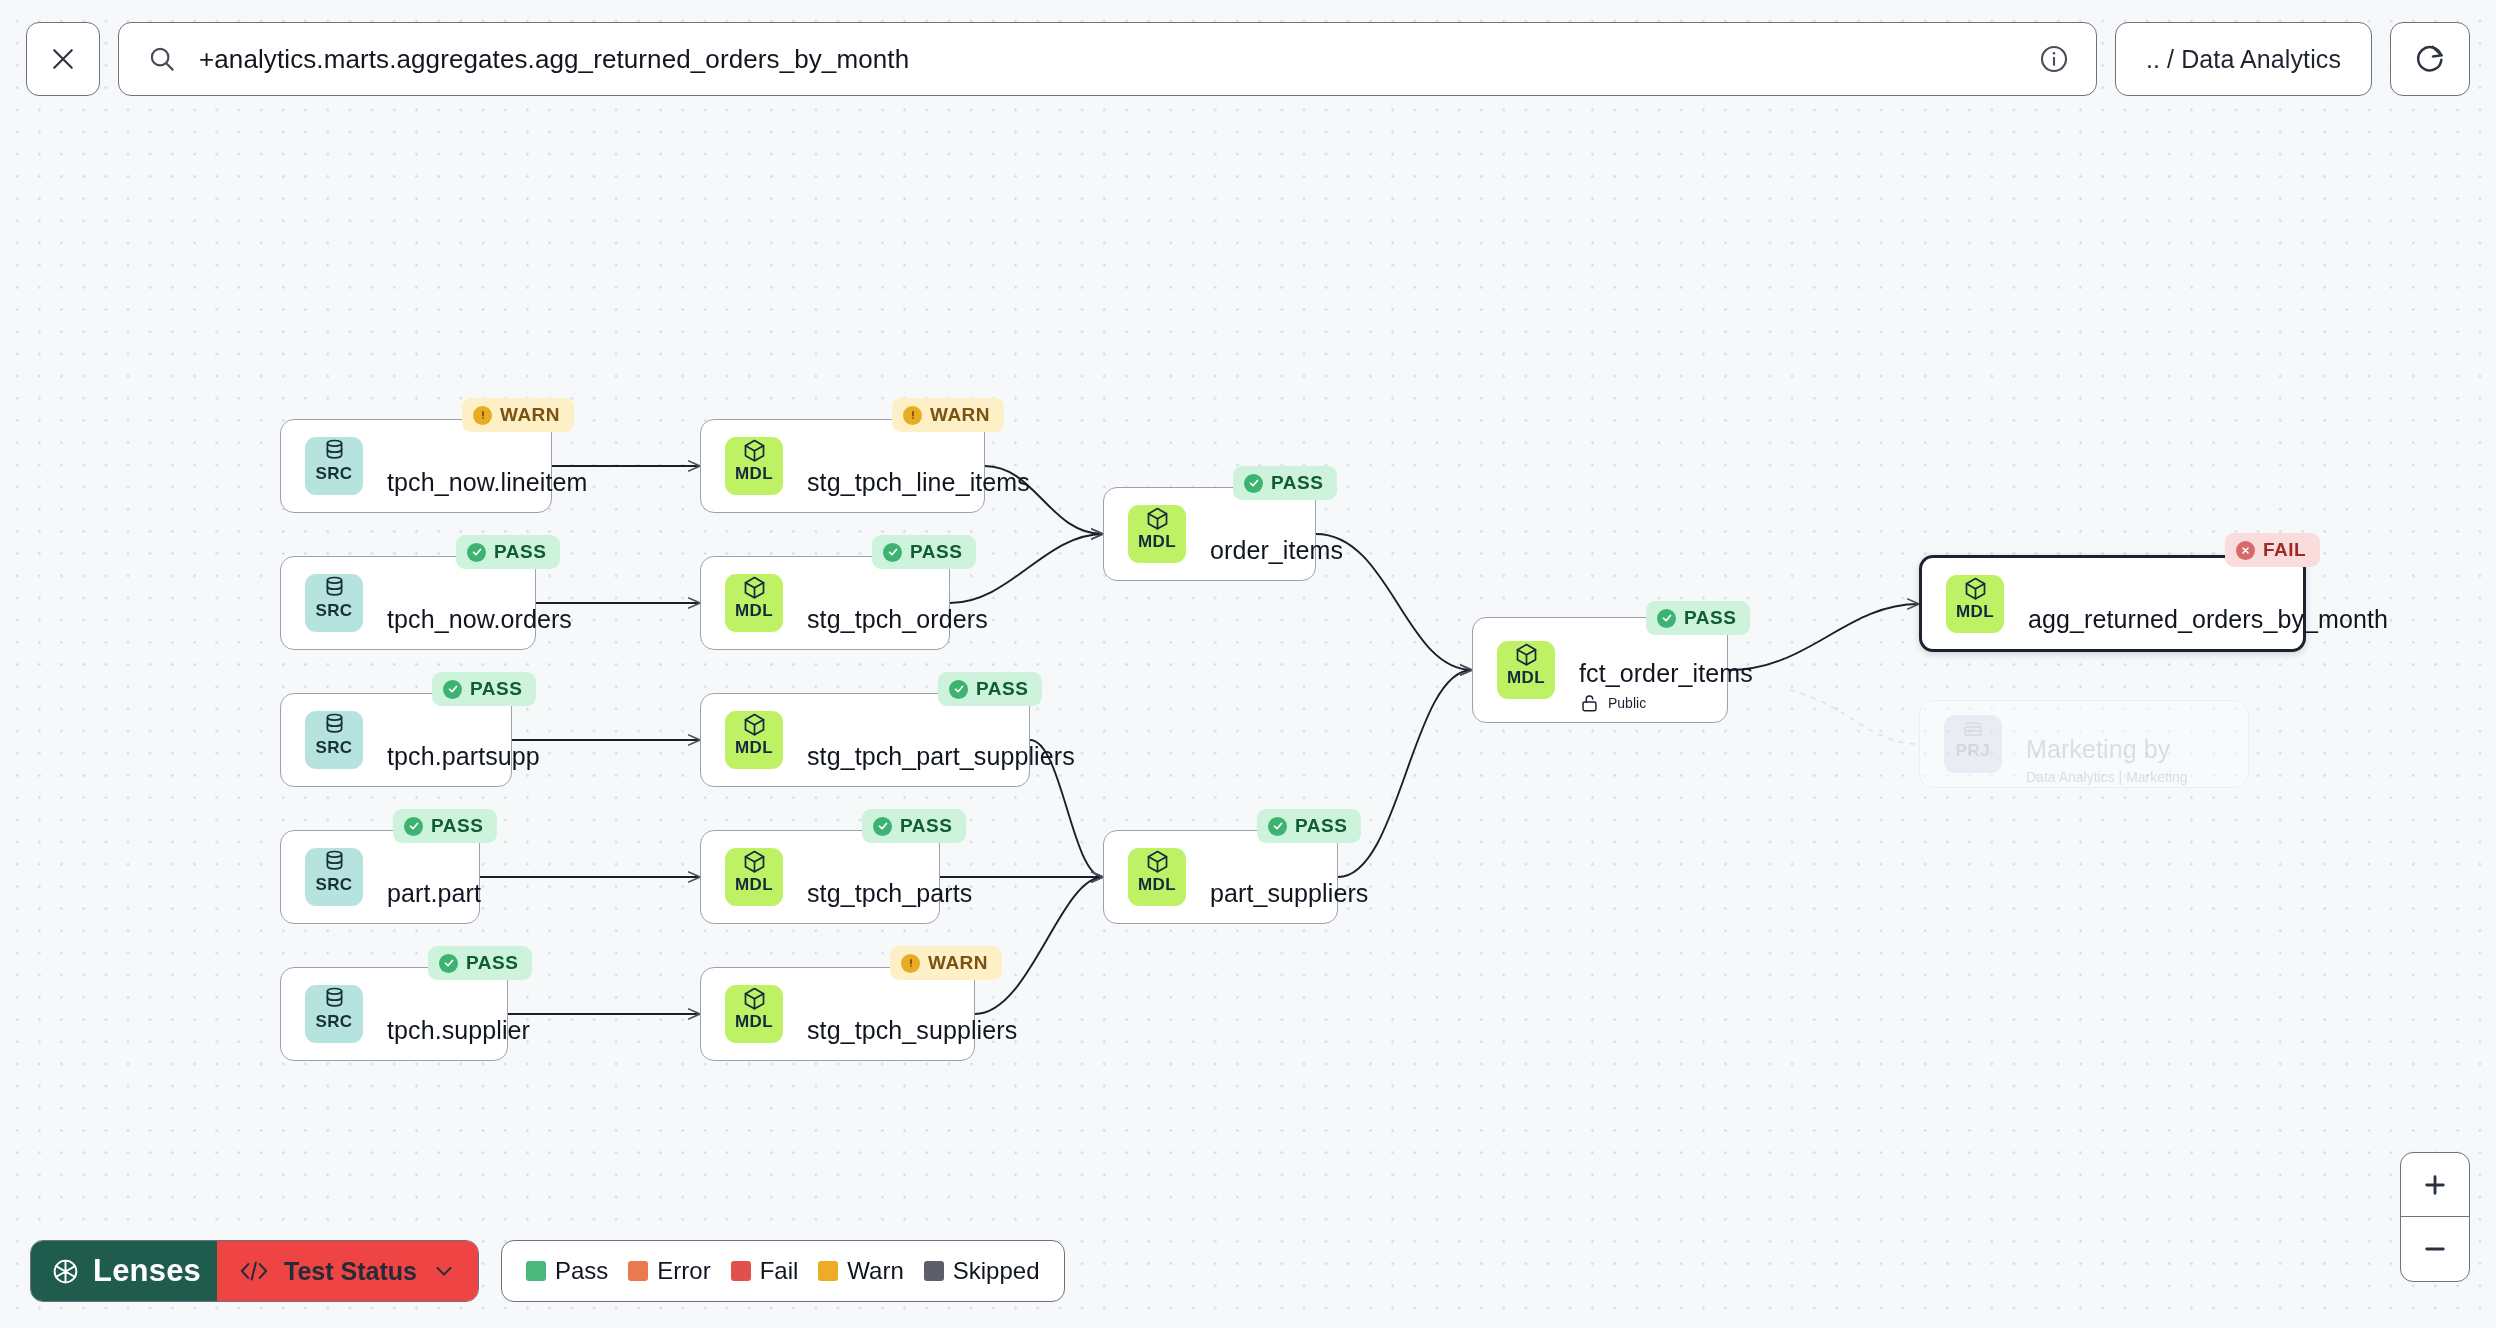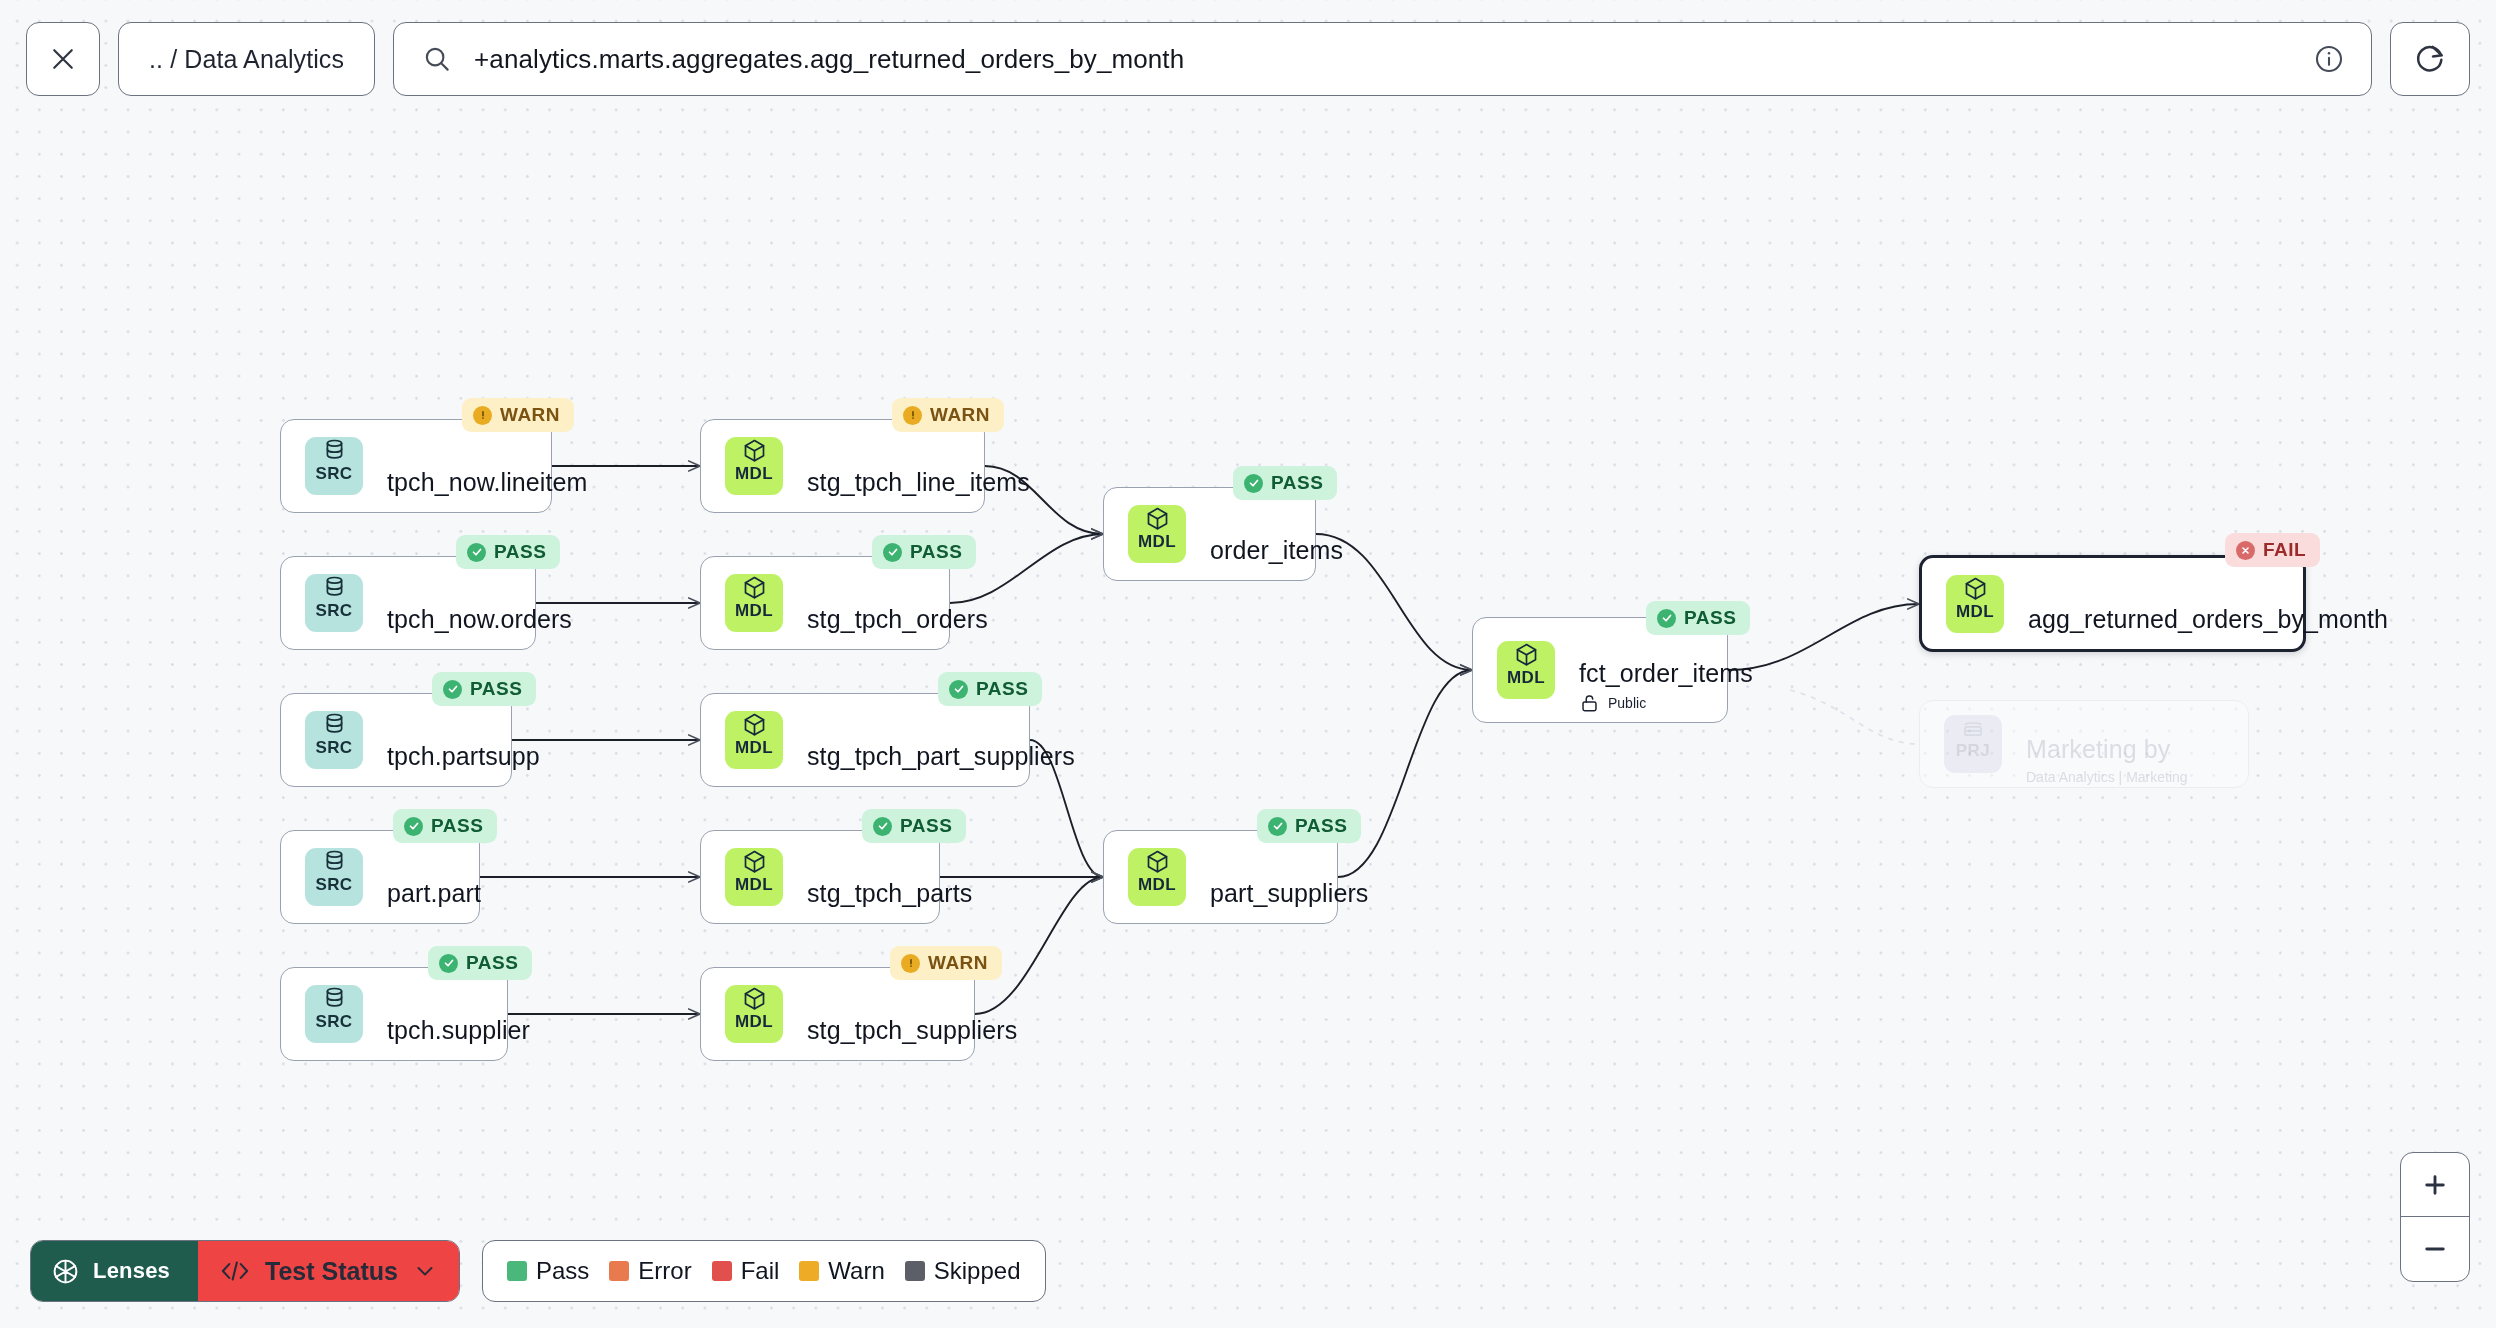--- a/index.html
+++ b/index.html
@@ -143,22 +143,22 @@
     border-radius: 13px;
     height: 62px;
     border: 1.6px solid #6b7280;
     overflow: hidden;
     background: #fff;
   }
   #lenses-btn {
     background: #1f5c4d; color: #fff;
     height: 100%;
     display: flex; align-items: center; gap: 13px;
-    padding: 0 28px 0 20px;
-    font-size: 22px; font-weight: 700; letter-spacing: .2px;
+    padding: 0 16px 0 20px;
+    font-size: 31px; font-weight: 700; letter-spacing: .2px;
   }
   #test-status-btn {
     height: 100%;
     display: flex; align-items: center; gap: 15px;
     padding: 0 22px 0 22px;
     font-size: 25px; font-weight: 600; color: #252b38;
     background: #ef4444;
   }
   #legend {
     display: flex; align-items: center; gap: 20px;
@@ -191,41 +191,41 @@
 <body>
 
 <div id="canvas"></div>
 
 <div id="topbar">
 
   <div class="tb-btn" id="close-btn">
     <svg class="ic" width="30" height="30" viewBox="0 0 24 24" fill="none" stroke="#2e3440" stroke-width="1.7" stroke-linecap="round">
       <path d="M5 5 L19 19 M19 5 L5 19"></path>
     </svg>
-  </div>
-
-  <div class="tb-btn" id="breadcrumb-btn">
-    <span>.. / Data Analytics</span>
   </div>
 
   <div class="tb-btn" id="searchbar">
     <svg class="ic" width="30" height="30" viewBox="0 0 24 24" fill="none" stroke="#454b57" stroke-width="1.7" stroke-linecap="round">
       <circle cx="10.5" cy="10.5" r="6.6"></circle>
         <path d="M15.4 15.4 L20.5 20.5"></path>
     </svg>
     <div id="search-input-text" placeholder="Search lineage">+analytics.marts.aggregates.agg_returned_orders_by_month</div>
     <div id="info-btn-wrap">
       <svg class="ic" width="32" height="32" viewBox="0 0 24 24" fill="none" stroke="#454b57" stroke-width="1.55" stroke-linecap="round">
         <circle cx="12" cy="12" r="9"></circle>
         <path d="M12 11 L12 16.4"></path>
         <circle cx="12" cy="7.7" r=".95" fill="#454b57" stroke="none"></circle>
       </svg>
     </div>
   </div>
 
+  <div class="tb-btn" id="breadcrumb-btn">
+    <span>.. / Data Analytics</span>
+  </div>
+
   <div class="tb-btn" id="refresh-btn">
     <svg class="ic" width="34" height="34" viewBox="0 0 24 24" fill="none" stroke="#2e3440" stroke-width="1.75" stroke-linecap="round" stroke-linejoin="round">
       <path d="M19.6 9.2 A8.2 8.2 0 1 0 20 12.6"></path>
       <path d="M13.9 3.4 L20.3 9.4 L14.1 10.2"></path>
     </svg>
   </div>
 </div>
 
 <svg id="edges" viewBox="0 0 2496 1328">
   <defs>

